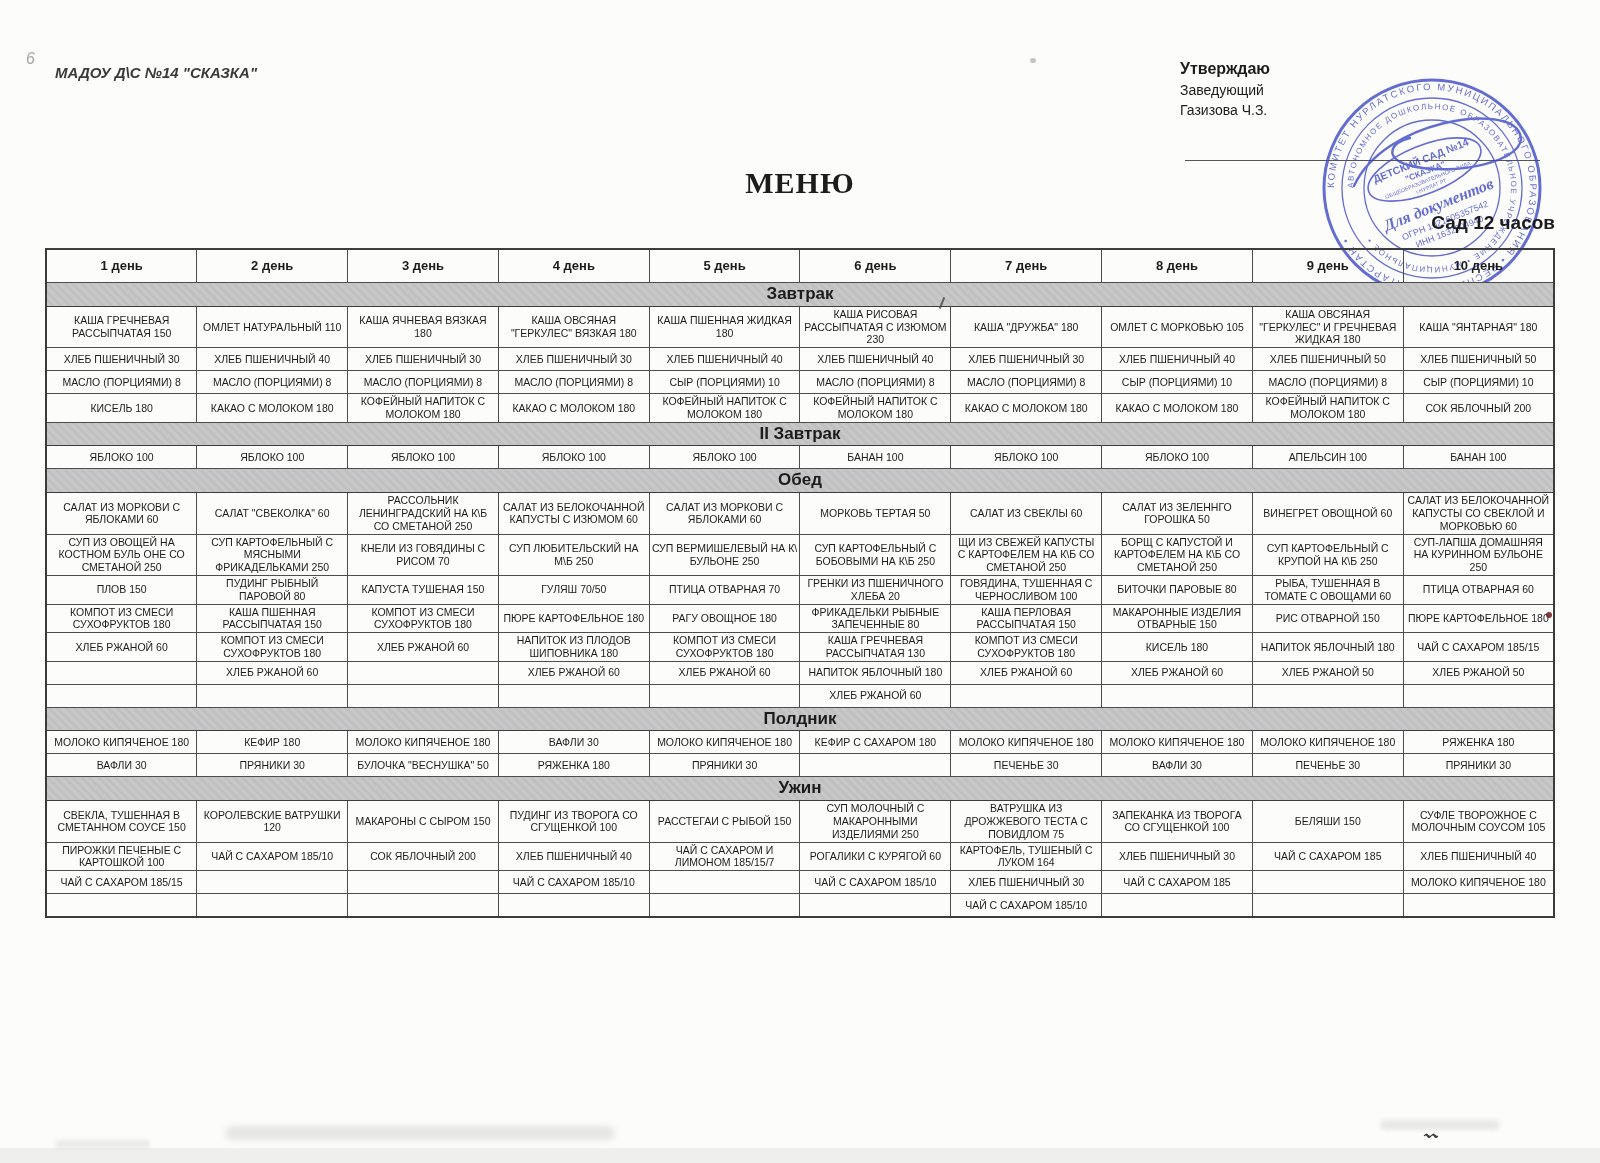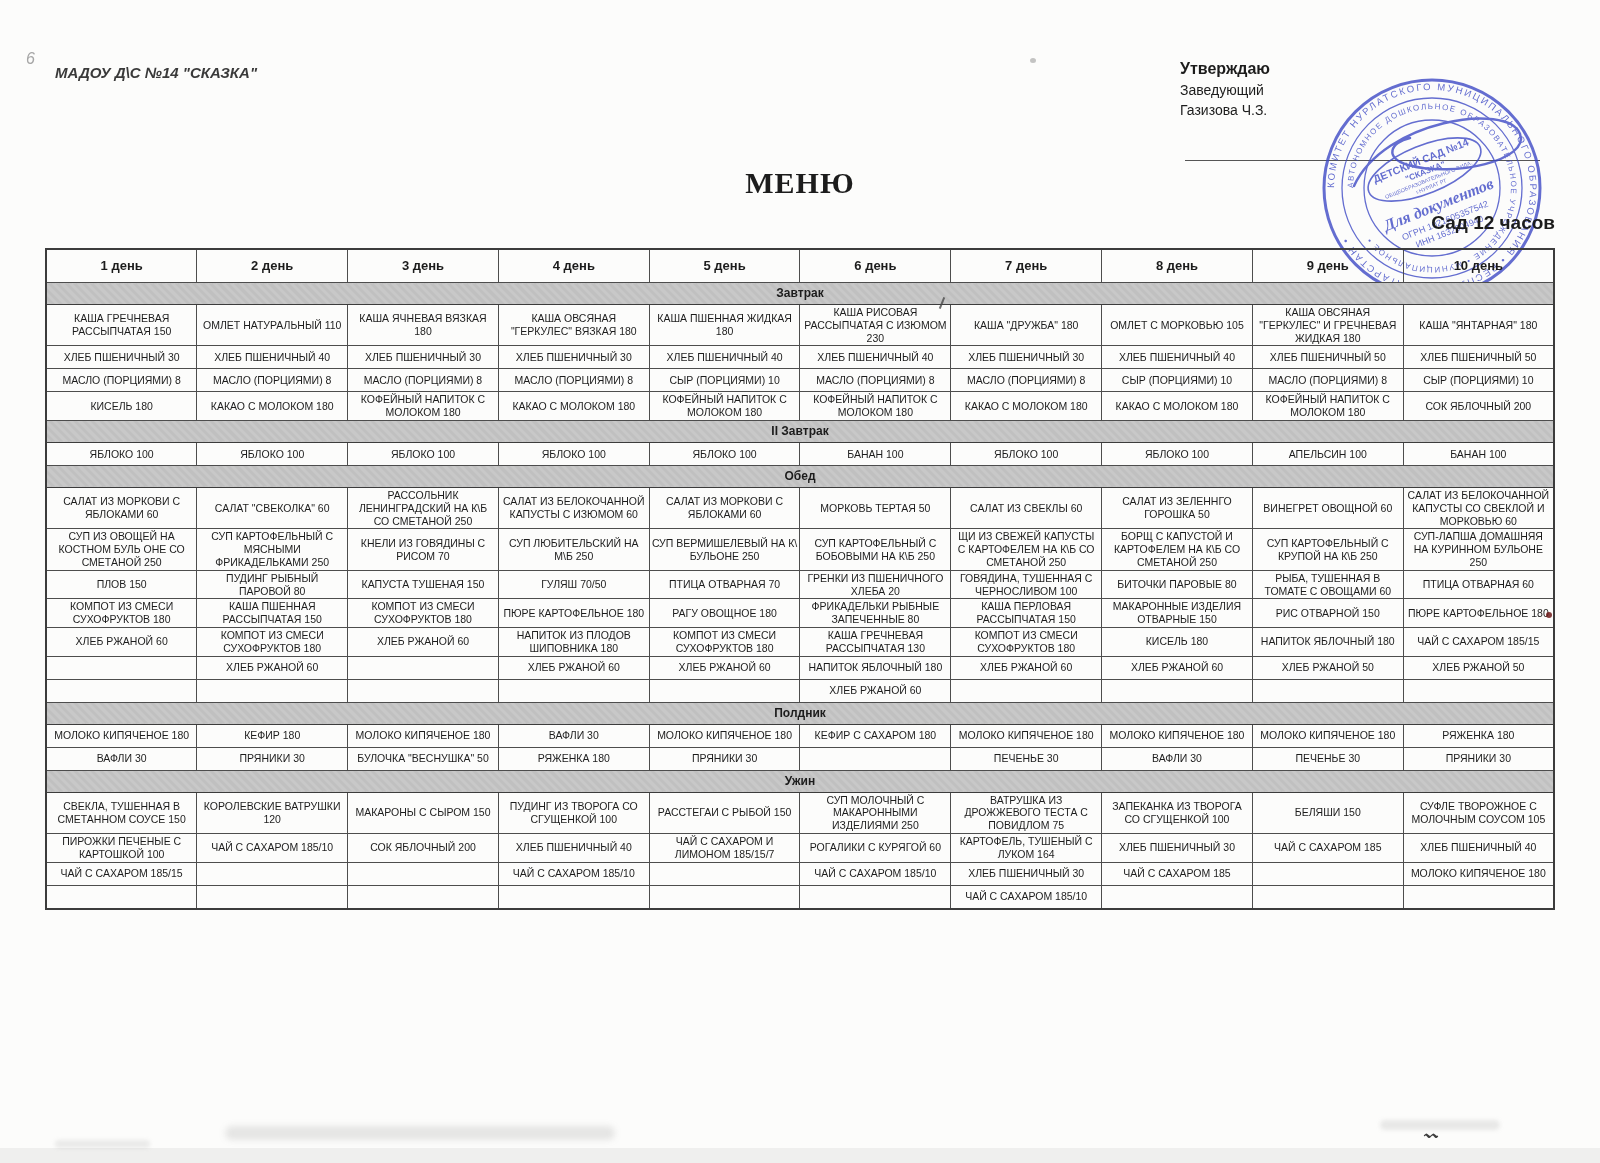--- a/index.html
+++ b/index.html
@@ -33,21 +33,21 @@
   .menu-table th,.menu-table td{
     border:1px solid #4d4d4d;
     text-align:center;vertical-align:middle;
     padding:1px 2px;line-height:1.22;
     overflow:hidden;
   }
   .menu-table th{font-size:13px;font-weight:bold;height:30px;}
   .menu-table td{font-size:10.5px;height:20px;}
   .menu-table tr.section-row td{
     background:repeating-linear-gradient(45deg,var(--band-color) 0 3px,#c0c0c0 3px 6px);
-    font-size:12px;font-weight:bold;height:19px;
+    font-size:17px;font-weight:bold;height:19px;
     border-top:1.5px solid #3c3c3c;border-bottom:1.5px solid #3c3c3c;
   }
   
   .stamp{position:absolute;left:1312px;top:68px;opacity:.78;}
   .stamp-ink{stroke:var(--stamp-color);fill:none;}
   .stamp text,.stamp textPath{fill:var(--stamp-color);stroke:none;font-family:"Liberation Sans",sans-serif;}
   .stamp .script{font-family:"Liberation Serif",serif;}
   
   .artifact{position:absolute;pointer-events:none;}
   .dot-red{left:1546px;top:612px;width:6px;height:6px;border-radius:50%;background:#6e1a1a;opacity:.85;}

